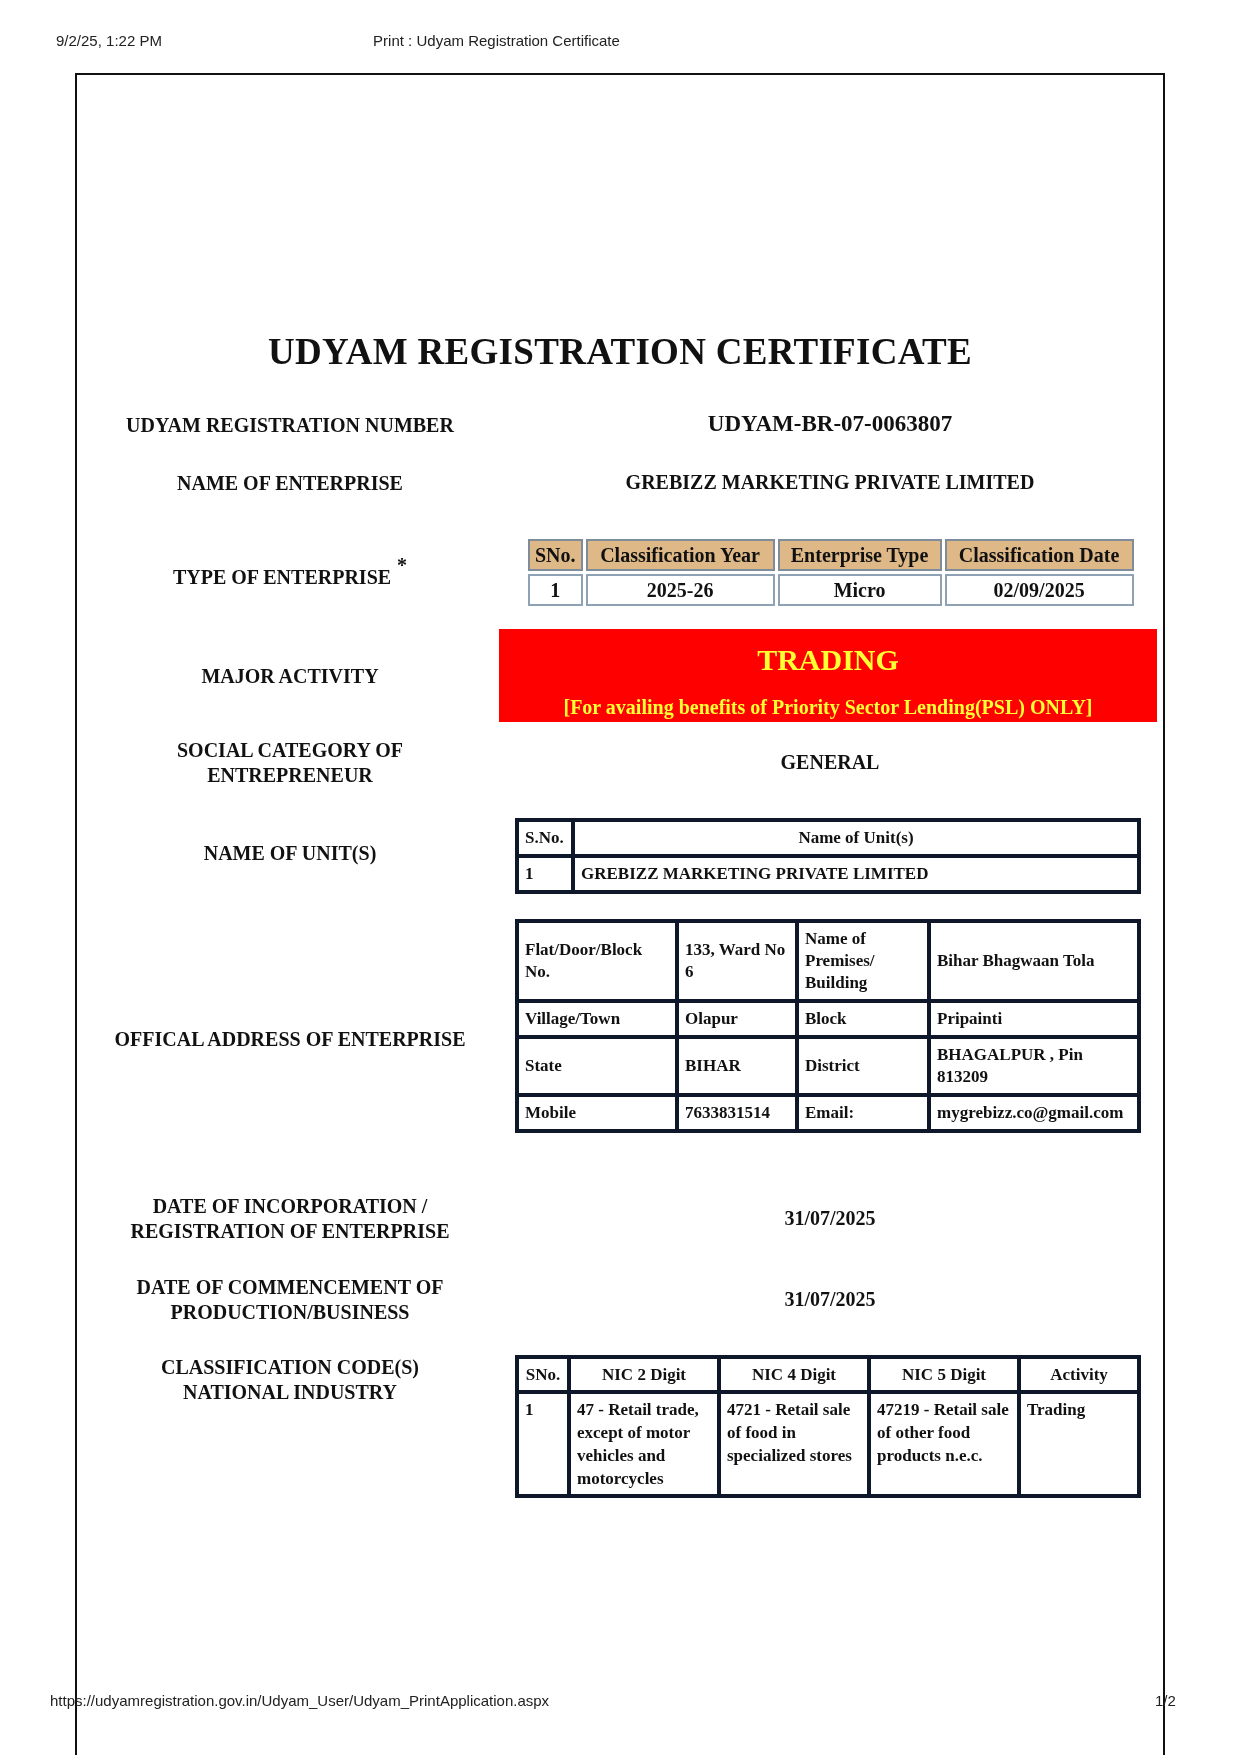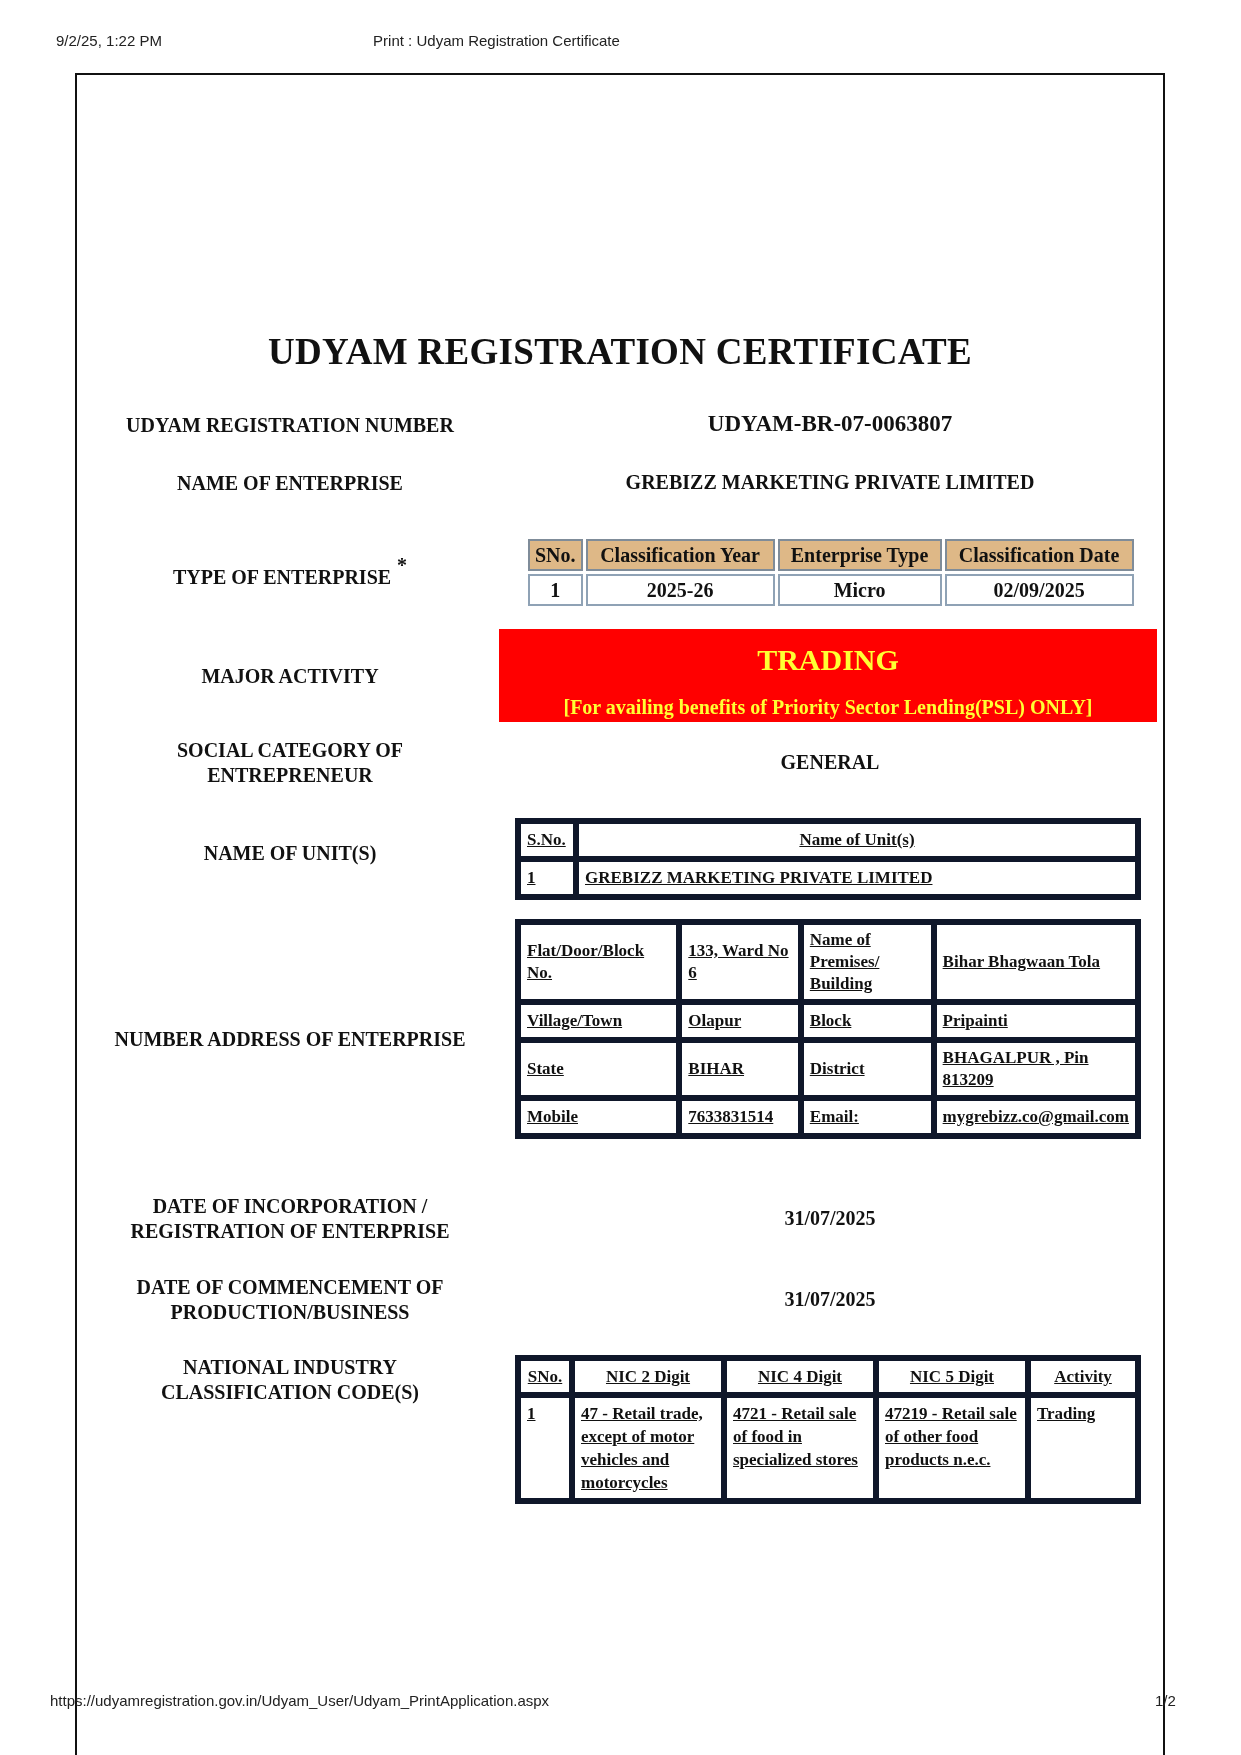--- a/index.html
+++ b/index.html
@@ -11,21 +11,21 @@
   .val { position: absolute; left: 500px; width: 660px; text-align: center; font-weight: bold; font-size: 20px; }
   table { border-collapse: separate; position: absolute; font-family: "Liberation Serif", serif; }
   .cls { left: 525px; top: 536px; border-spacing: 3px; font-size: 20px; font-weight: bold; }
   .cls td { border: 2px solid #8fa2b5; text-align: center; padding: 2px 5px; height: 24px; }
   .cls tr.head td { background: #deb887; border-color: #7f8c99; }
   .cls tr.body td { background: #fff; }
   .activity { position: absolute; left: 499px; top: 629px; width: 658px; height: 93px; background: #ff0000; color: #ffff33; text-align: center; font-weight: bold; }
   .activity .big { font-size: 30px; margin-top: 15px; line-height: 32px; }
   .activity .small { font-size: 20px; margin-top: 20px; }
   .grid { border-collapse: collapse; font-size: 17px; font-weight: bold; }
-  .grid td { border: 6px solid #0f172a; padding: 4px 6px; vertical-align: middle; text-decoration: underline; }
+  .grid td { border: 4px solid #0f172a; padding: 4px 6px; vertical-align: middle; }
   .units { left: 515px; top: 818px; width: 626px; }
   .units td { height: 24px; }
   .addr { left: 515px; top: 919px; width: 626px; }
   .addr td { height: 24px; line-height: 22px; }
   .nic { left: 515px; top: 1355px; width: 626px; }
   .nic td { vertical-align: top; line-height: 23px; }
   .nic tr.head td { text-align: center; vertical-align: middle; }
   .star { font-size: 20px; position: relative; top: -12px; margin-left: 6px; }
 </style>
 </head>
@@ -81,21 +81,21 @@
     <td style="width:40px;">S.No.</td>
     <td style="text-align:center;">Name of Unit(s)</td>
   </tr>
   <tr>
     <td>1</td>
     <td>GREBIZZ MARKETING PRIVATE LIMITED</td>
   </tr>
 </tbody>
   </table>
 
-<div class="lbl" style="top:1027px;">NUMBER ADDRESS OF ENTERPRISE</div>
+<div class="lbl" style="top:1027px;">OFFICAL ADDRESS OF ENTERPRISE</div>
 <table class="grid addr">
   <tbody>
       <tr style="height:80px;padding-left:47px;">
     <td style="width:144px;">Flat/Door/Block No.</td>
     <td style="width:104px;">133, Ward No 6</td>
     <td style="width:116px;">Name of Premises/ Building</td>
     <td>Bihar Bhagwaan Tola</td>
   </tr>
   <tr>
     <td>Village/Town</td>
@@ -124,22 +124,22 @@
 </div>
 <div class="val" style="top:1207px;">31/07/2025</div>
 
 <div class="lbl" style="top:1275px;">
   <div>DATE OF COMMENCEMENT OF</div>
   <div>PRODUCTION/BUSINESS</div>
 </div>
 <div class="val" style="top:1288px;">31/07/2025</div>
 
 <div class="lbl" style="top:1355px;">
+  <div>CLASSIFICATION CODE(S)</div>
   <div>NATIONAL INDUSTRY</div>
-  <div>CLASSIFICATION CODE(S)</div>
 </div>
 <table class="grid nic">
   <tbody>
       <tr class="head">
     <td style="width:36px;">SNo.</td>
     <td style="width:134px;">NIC 2 Digit</td>
     <td style="width:134px;">NIC 4 Digit</td>
     <td style="width:134px;">NIC 5 Digit</td>
     <td>Activity</td>
   </tr>

